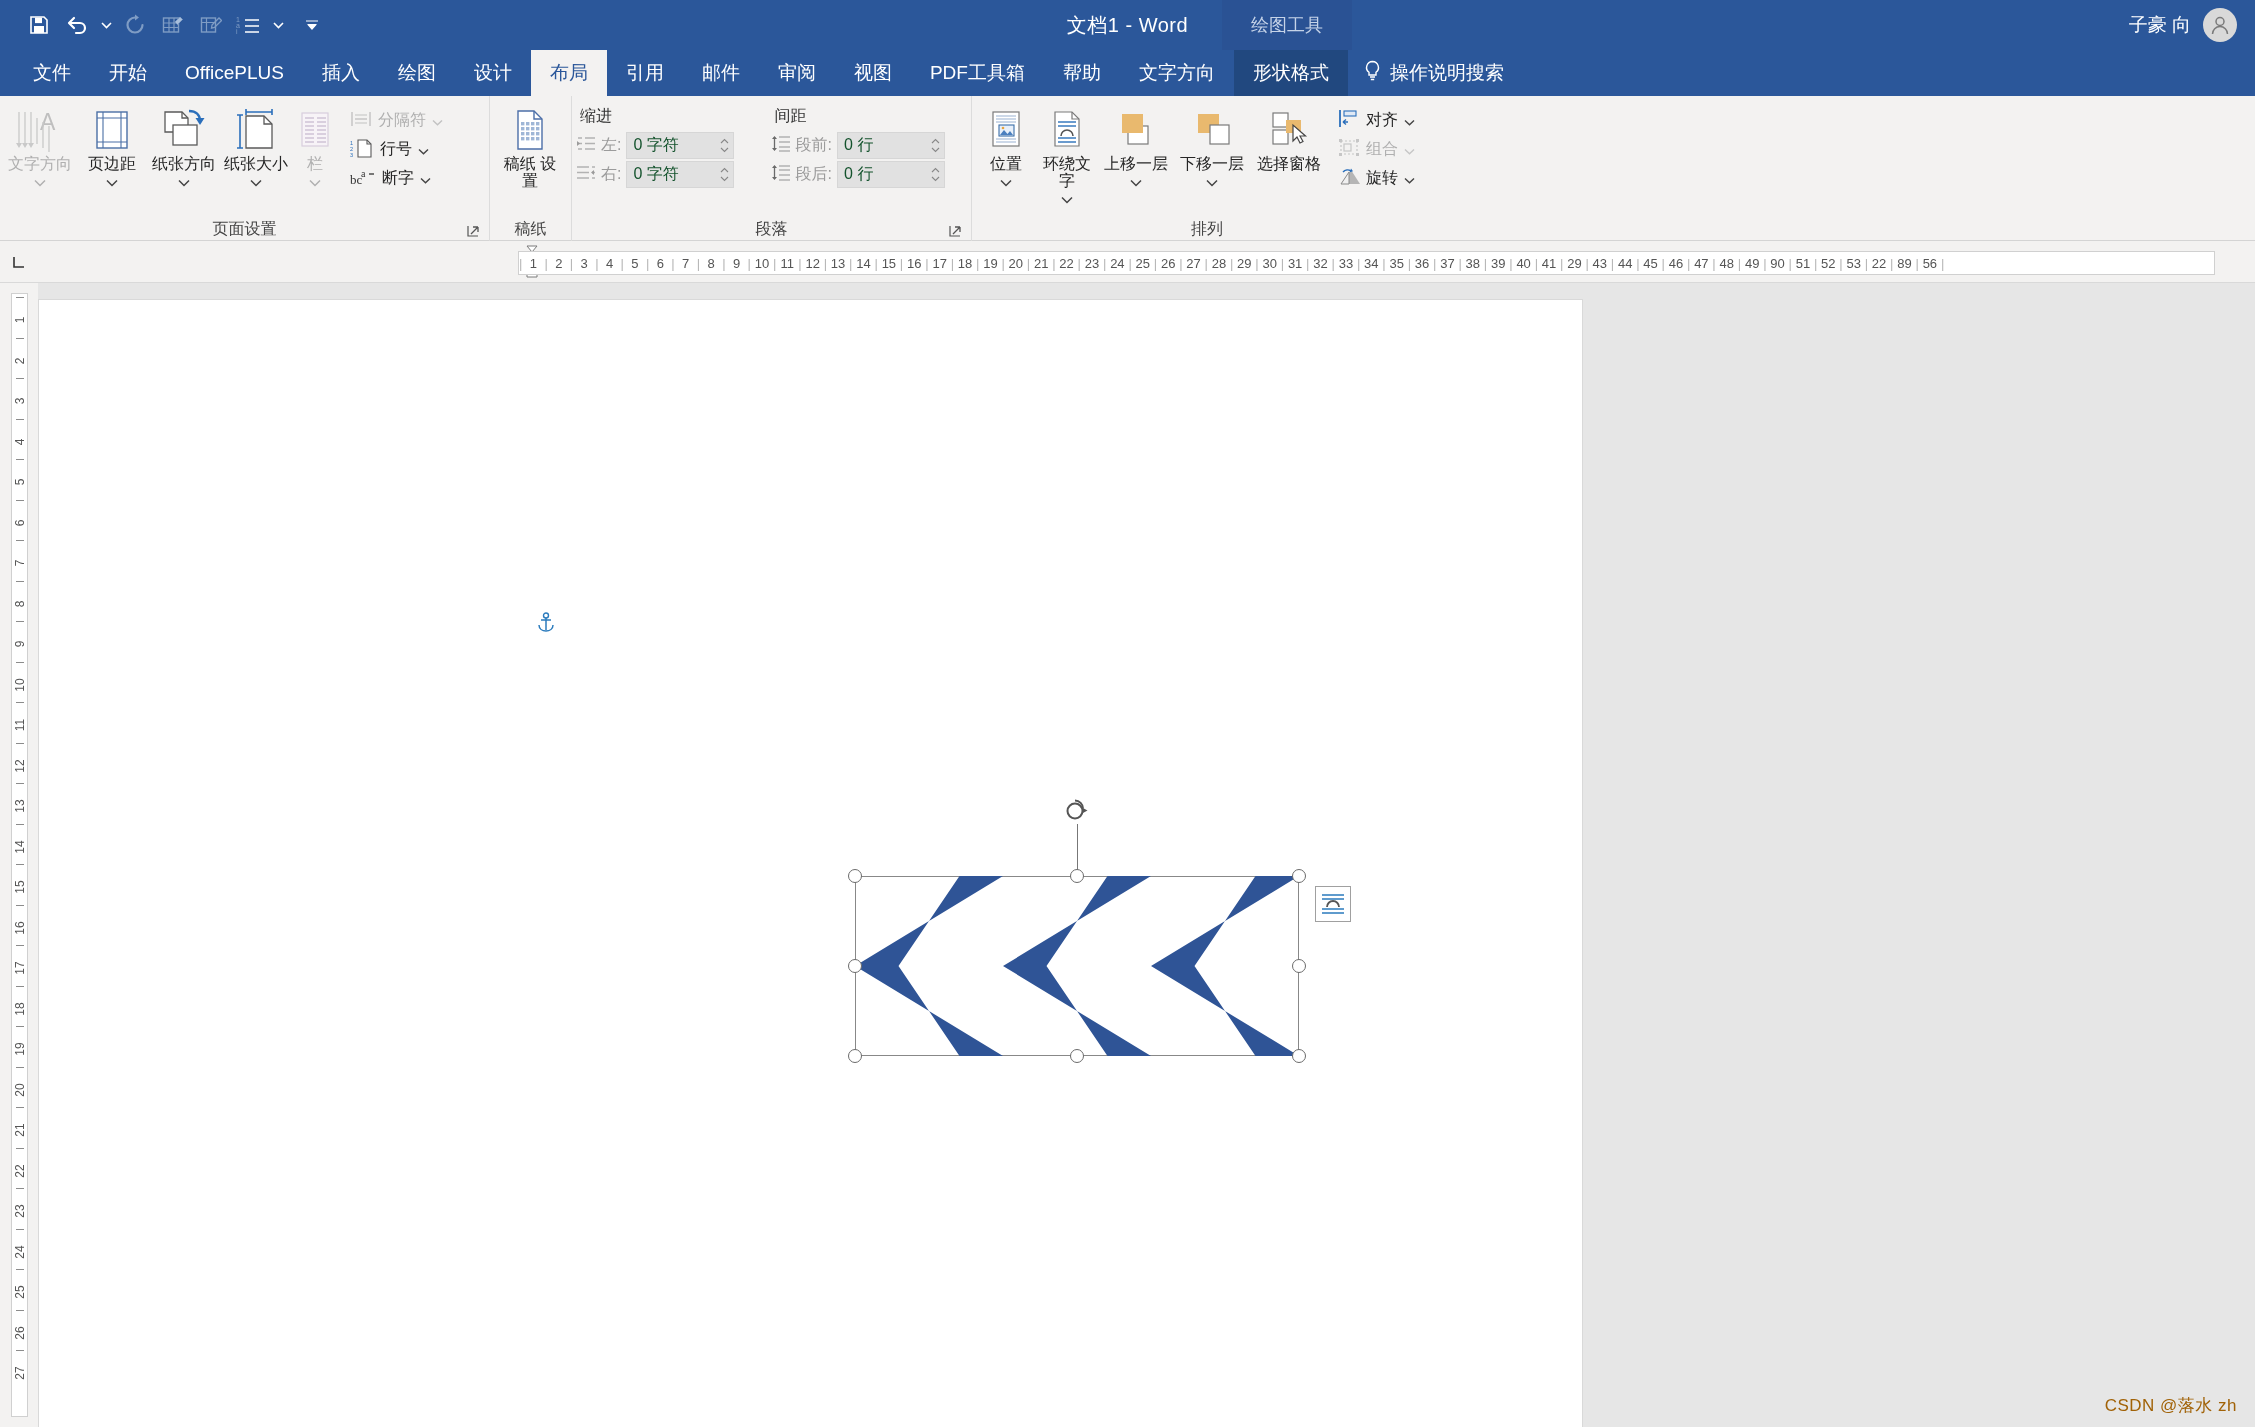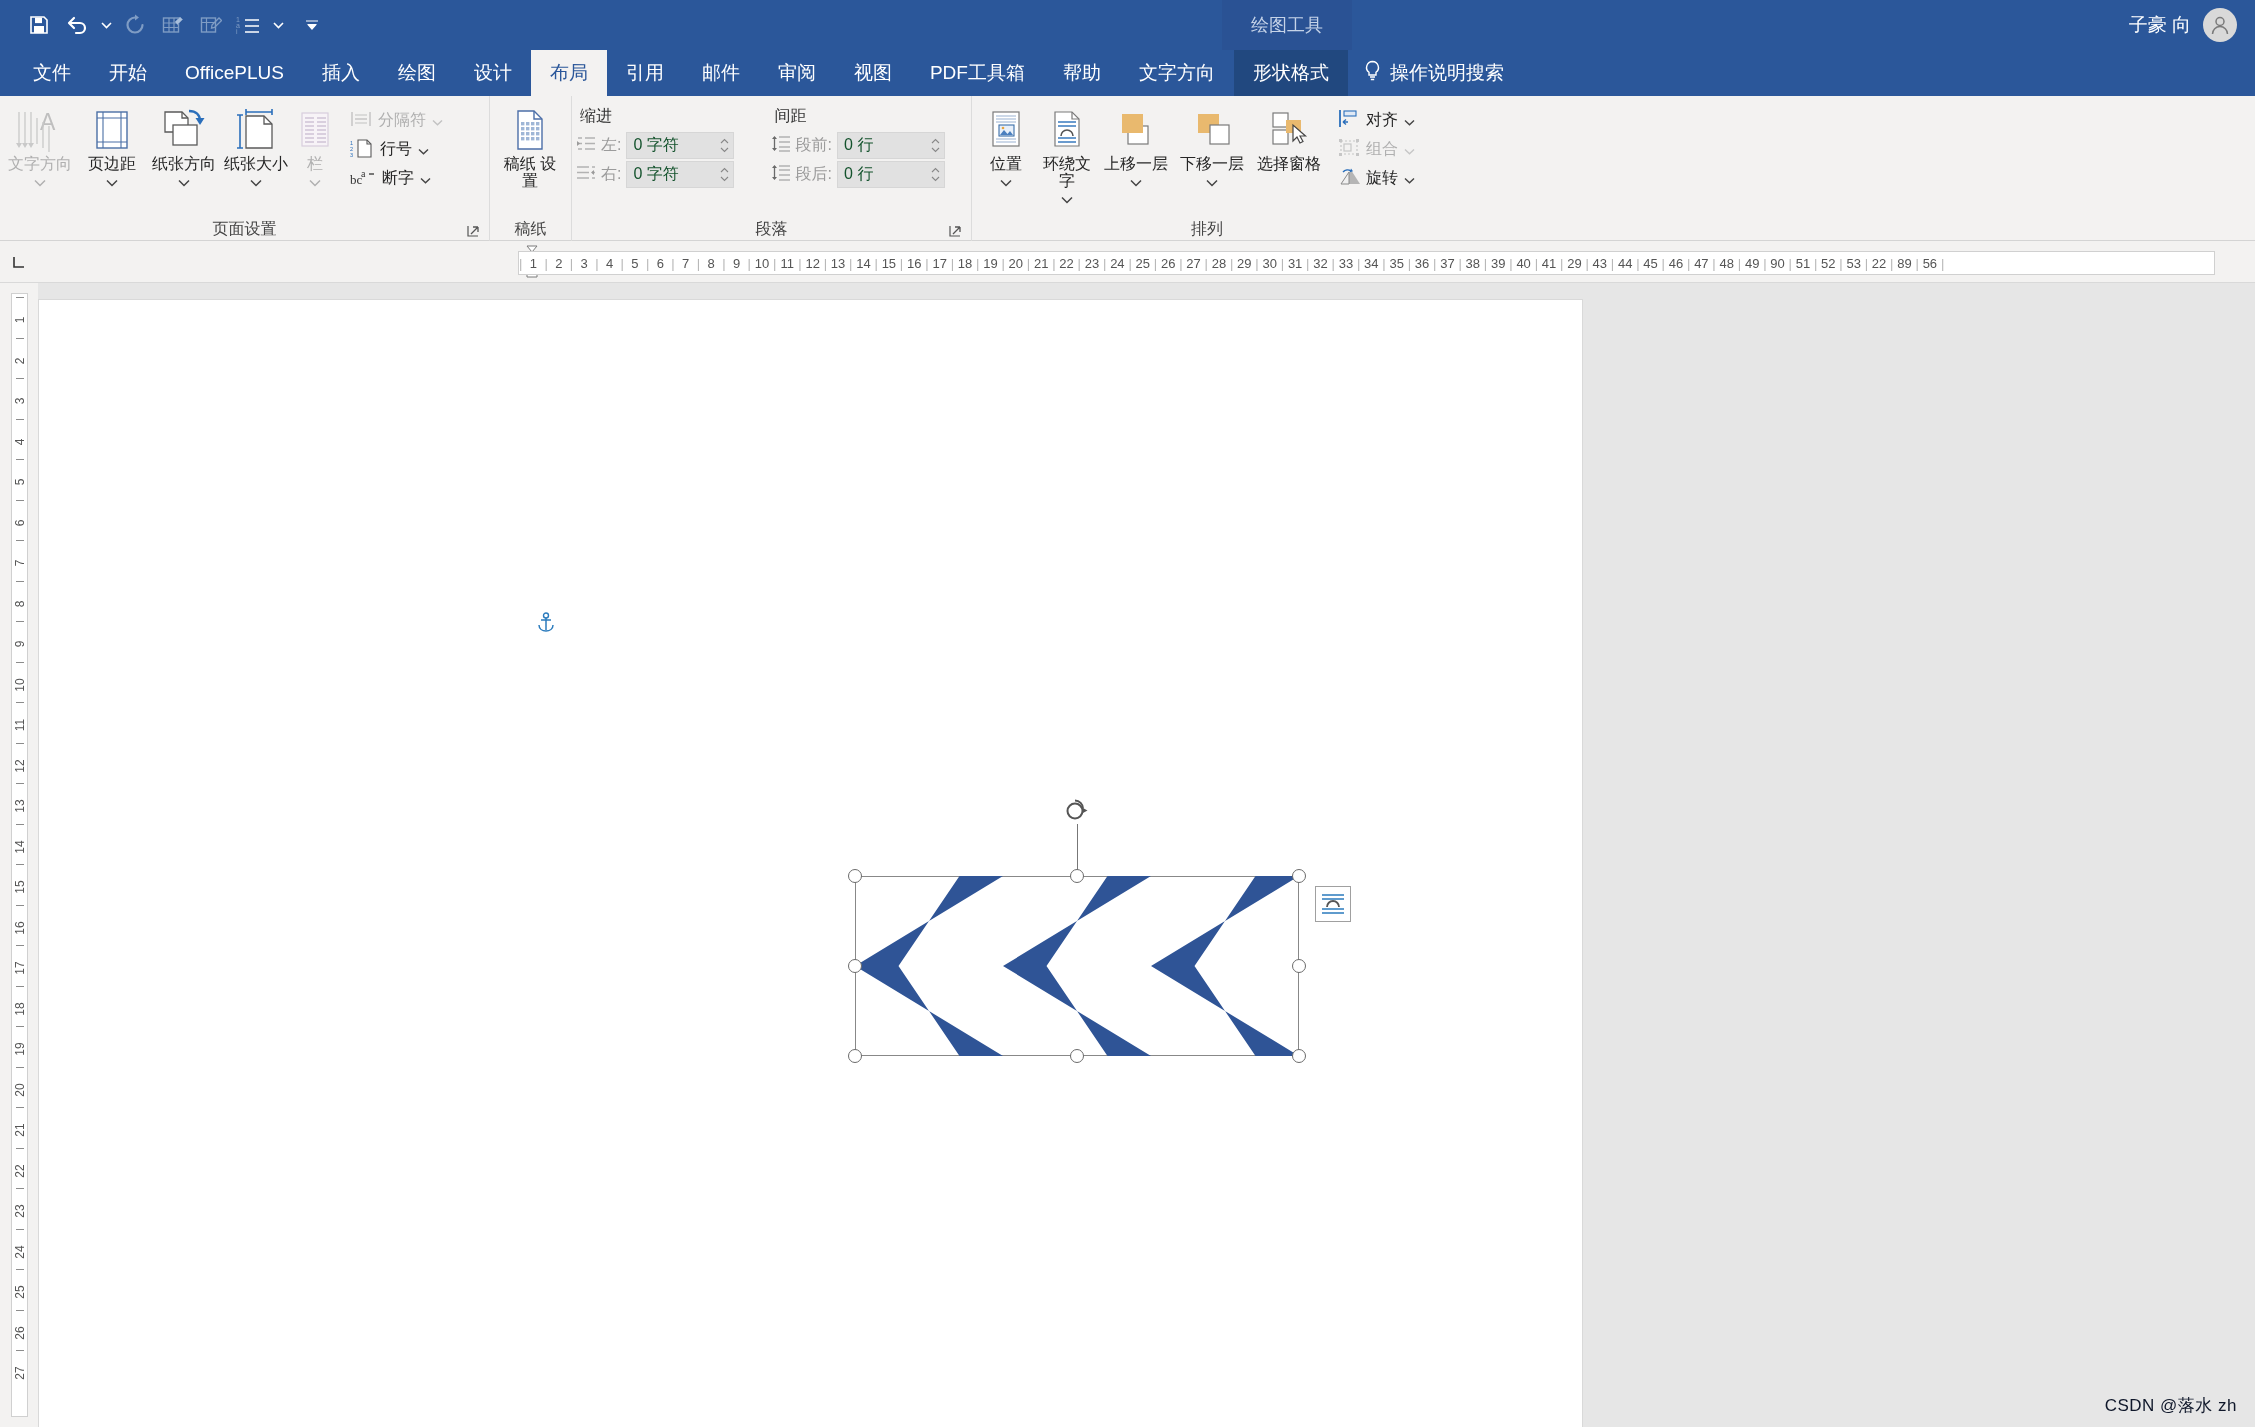--- a/index.html
+++ b/index.html
@@ -346,21 +346,21 @@
     border: 1px solid #a0a0a0;
     display: flex; align-items: center; justify-content: center;
     cursor: pointer;
   }
 
   .watermark {
     position: absolute;
     right: 18px;
     bottom: 10px;
     font-size: 17px;
-    color: #0f172a;
+    color: #a16207;
     letter-spacing: 0.5px;
   }
 </style>
 </head>
 <body>
 
 <div class="titlebar">
   <div class="qat">
     <div class="qat-btn">
       <svg width="22" height="22" viewBox="0 0 22 22">
@@ -413,20 +413,21 @@
           <path d="M1 2l4.5 4.5L10 2" fill="none" stroke="#fff" stroke-width="1.6"></path>
         </svg>
     </div>
     <div class="qat-caret" style="margin-left:14px">
       <svg width="14" height="10" viewBox="0 0 14 10">
           <path d="M1 1h12M2.5 4.5h9M7 9L3.5 5h7z" fill="#fff" stroke="#fff" stroke-width="1.2"></path>
         </svg>
     </div>
   </div>
 
+  <div class="doc-title">文档1  -  Word</div>
 
   <div class="ctx-tab-banner">绘图工具</div>
 
   <div class="user-area">
     <span class="user-name">子豪 向</span>
     <span class="avatar">
       <svg width="22" height="22" viewBox="0 0 22 22">
           <circle cx="11" cy="7.5" r="4" fill="none" stroke="#7a7a7a" stroke-width="1.5"></circle>
           <path d="M3.5 20a7.5 7.5 0 0 1 15 0" fill="none" stroke="#7a7a7a" stroke-width="1.5"></path>
         </svg>

